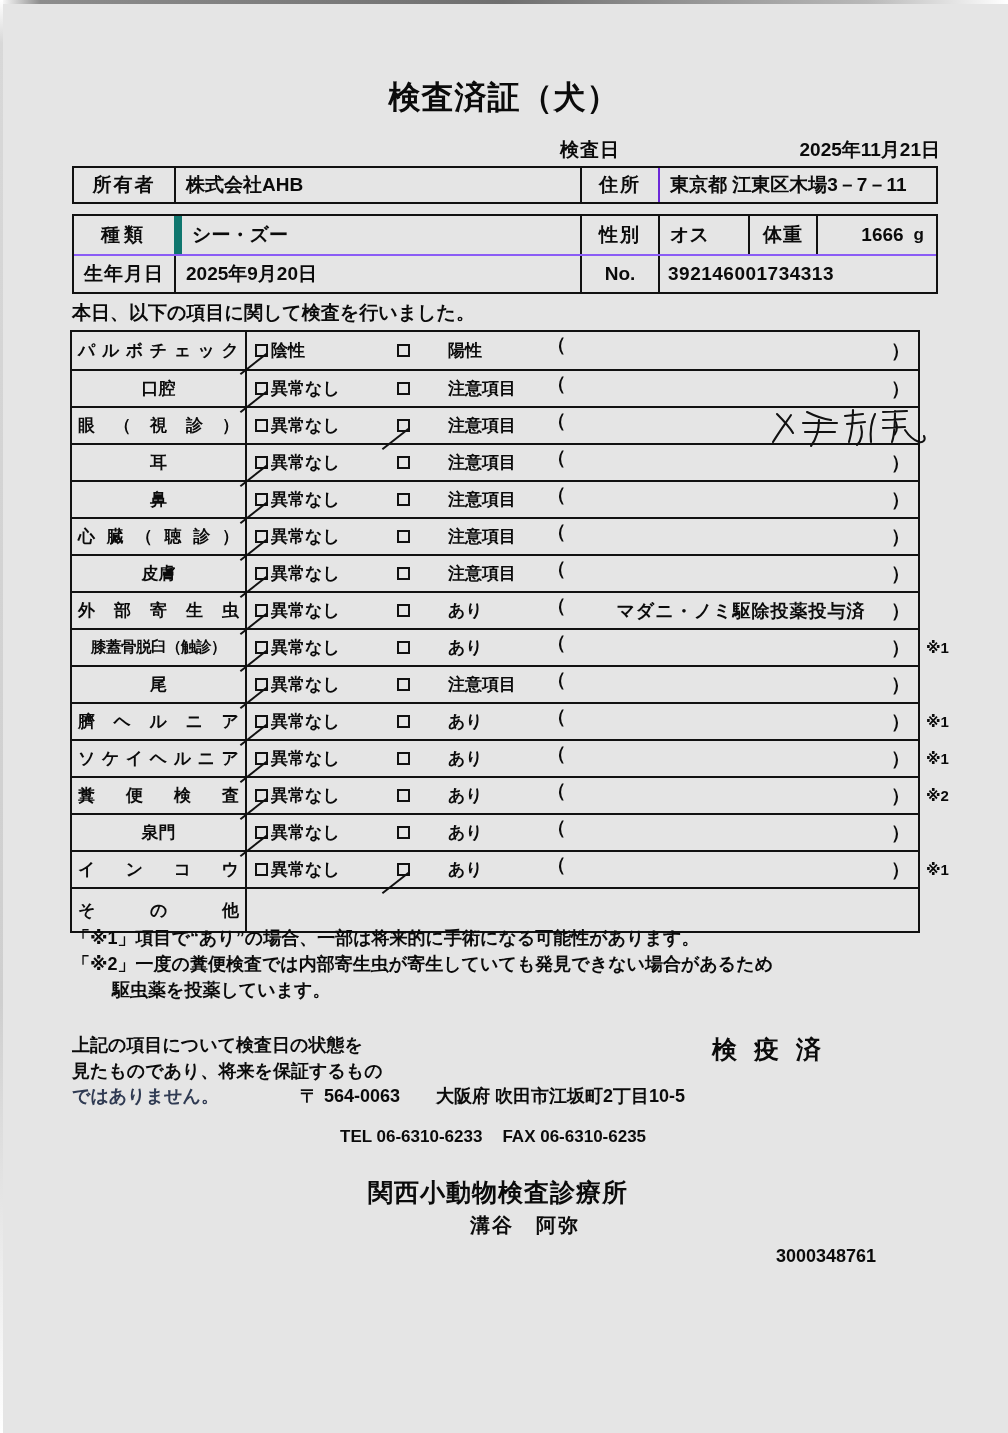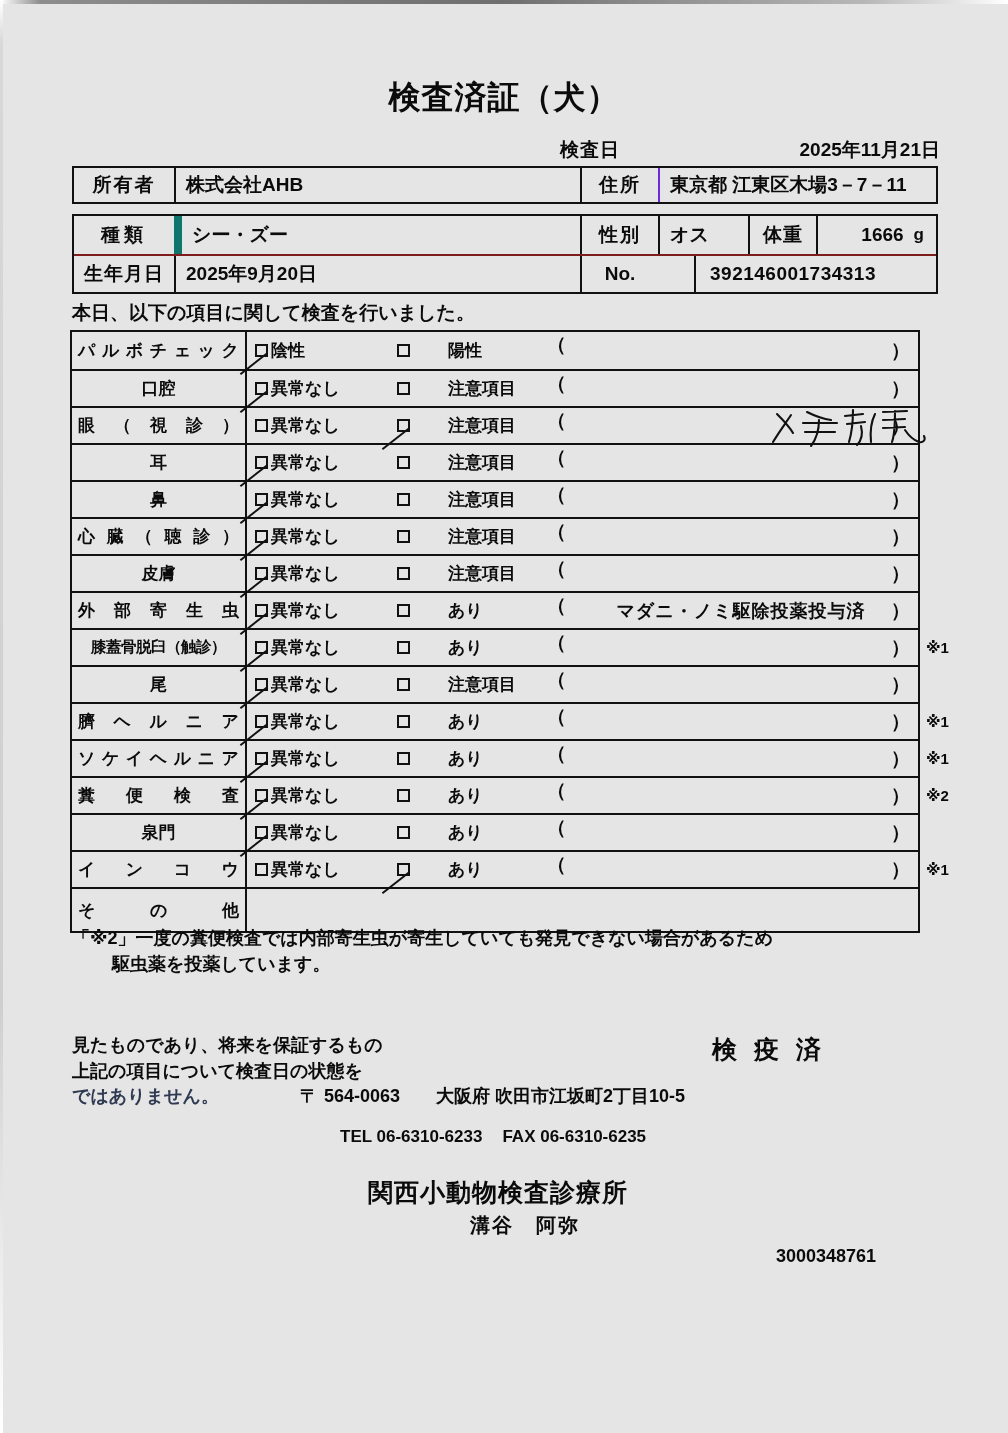--- a/index.html
+++ b/index.html
@@ -78,42 +78,42 @@
 
   
   .animal-table {
     position: absolute;
     left: 72px; top: 214px;
     width: 866px;
     border: 2px solid #111;
     box-sizing: border-box;
   }
   .animal-row { display: flex; height: 38px; box-sizing: border-box; }
-  .animal-row + .animal-row { border-top: 2px solid #7f1d1d; }
+  .animal-row + .animal-row { border-top: 2px solid #8b5cf6; }
   .animal-row .cell {
     display: flex;
     align-items: center;
     font-size: 19px;
     font-weight: 700;
     box-sizing: border-box;
     height: 100%;
   }
   .c-breed-lbl  { width: 100px; justify-content: center; letter-spacing: 4px; }
   .c-breed-val  { width: 406px; border-left: 8px solid #0f766e; padding-left: 10px; }
   .c-sex-lbl    { width: 78px;  border-left: 2px solid #111; justify-content: center; letter-spacing: 2px; }
   .c-sex-val    { width: 90px;  border-left: 2px solid #111; padding-left: 10px; }
   .c-wt-lbl     { width: 68px;  border-left: 2px solid #111; justify-content: center; letter-spacing: 1px; }
   .c-wt-val     { flex: 1;      border-left: 2px solid #111; justify-content: flex-end; padding-right: 12px; }
   .c-wt-val .num { margin-right: 10px; }
   .c-wt-val .unit { font-size: 17px; }
 
   .c-dob-lbl    { width: 100px; justify-content: center; letter-spacing: 1px; }
   .c-dob-val    { width: 406px; border-left: 2px solid #111; padding-left: 10px; }
   .c-no-lbl     { width: 78px;  border-left: 2px solid #111; justify-content: center; }
-  .c-no-val     { flex: 1;      border-left: 2px solid #111; padding-left: 14px; letter-spacing: 0.5px; margin-left: 36px; }
+  .c-no-val     { flex: 1;      border-left: 2px solid #111; padding-left: 8px; letter-spacing: 0.5px; }
 
   
   .intro-text {
     position: absolute;
     left: 72px; top: 300px;
     font-size: 19px;
     font-weight: 700;
   }
 
   
@@ -682,27 +682,28 @@
             <span>そ</span>
             <span>の</span>
             <span>他</span>
           </span>
         </div>
         <div class="insp-opts"></div>
       </div>
     </div>
 
   <div class="footnotes">
+    <div>「※1」項目で“あり”の場合、一部は将来的に手術になる可能性があります。</div>
     <div>「※2」一度の糞便検査では内部寄生虫が寄生していても発見できない場合があるため</div>
     <div class="indent">駆虫薬を投薬しています。</div>
   </div>
 
   <div class="disclaimer">
+    <div>上記の項目について検査日の状態を</div>
     <div>見たものであり、将来を保証するもの</div>
-    <div>上記の項目について検査日の状態を</div>
     <div class="faded">ではありません。</div>
   </div>
 
   <div class="quarantine-stamp">検 疫 済</div>
 
   <div class="clinic-address">
     <span class="zip-mark">〒</span><span class="zip">564-0063</span><span>大阪府 吹田市江坂町2丁目10-5</span>
   </div>
   <div class="clinic-tel">
     <span>TEL 06-6310-6233</span><span class="fax">FAX 06-6310-6235</span>

